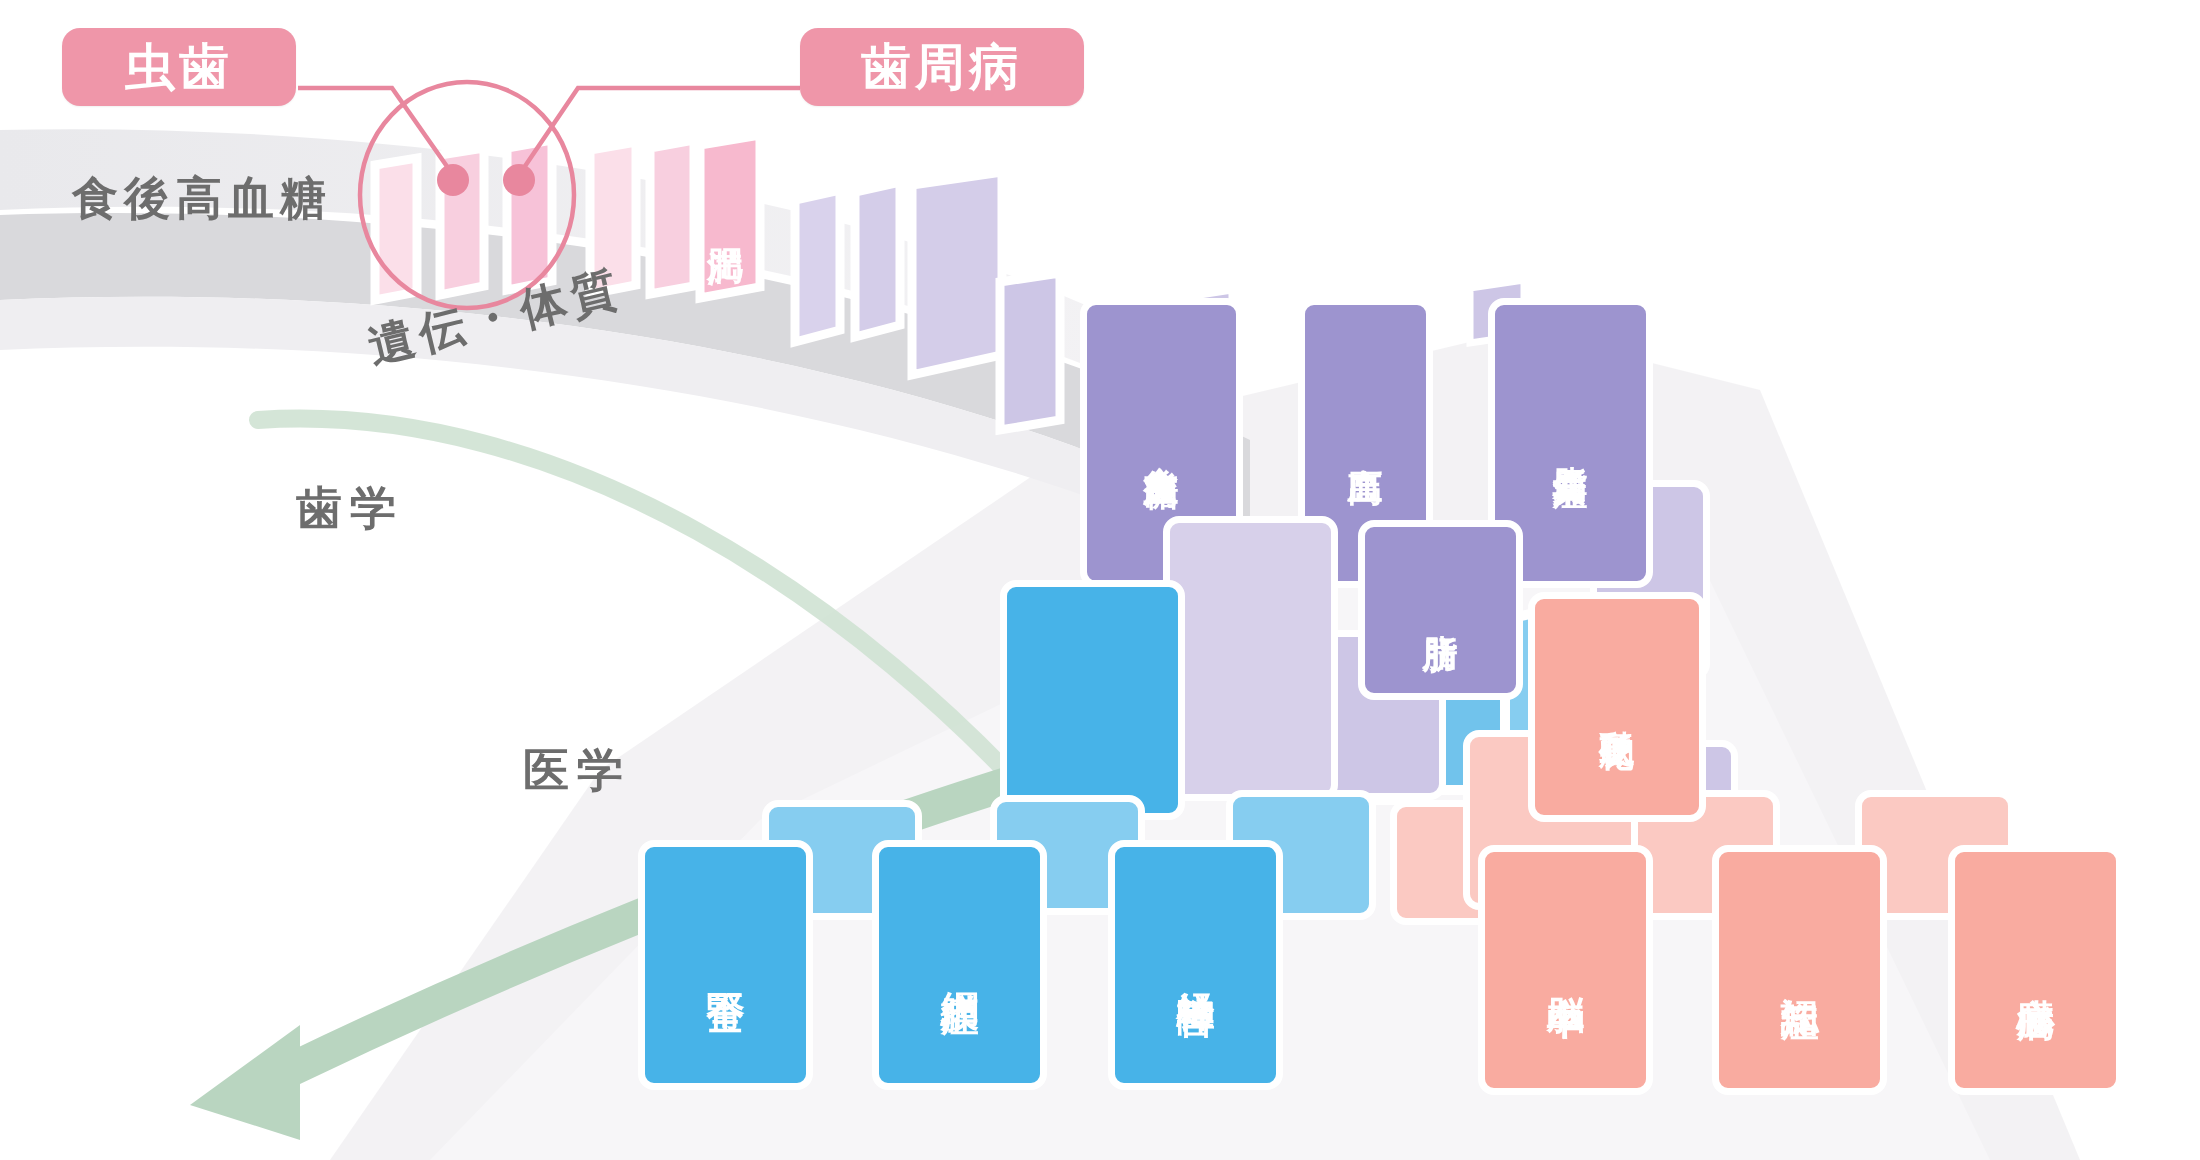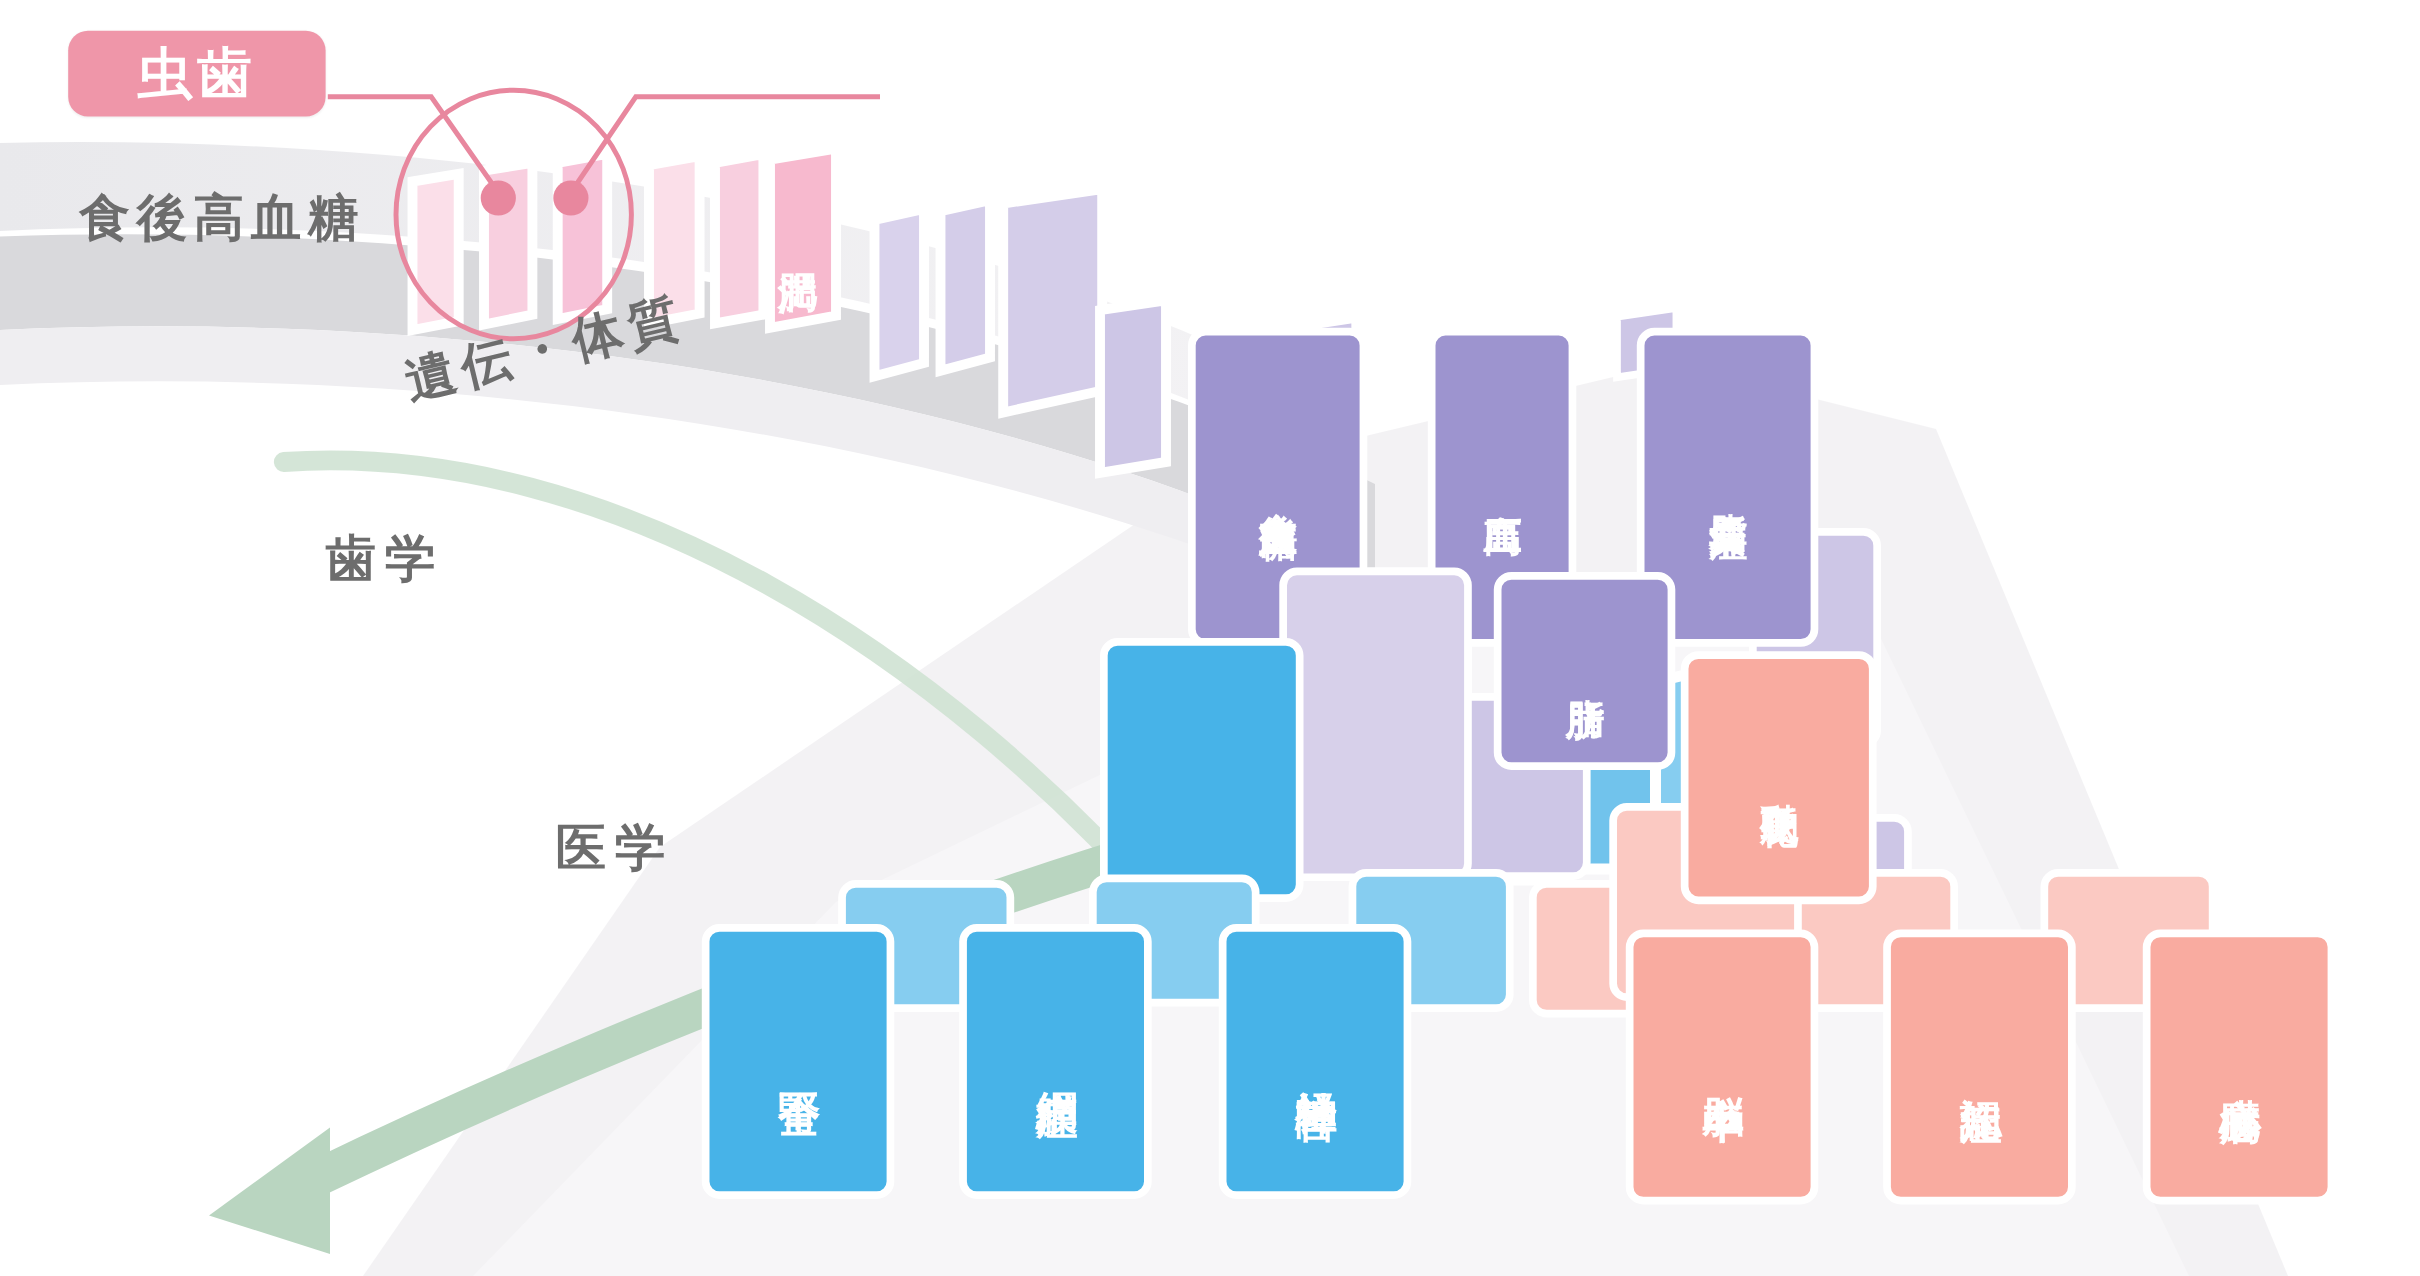--- a/index.html
+++ b/index.html
@@ -17,21 +17,21 @@
   }
   #badge-caries{left:62px;top:28px;width:234px;height:78px;font-size:50px;}
   #badge-perio {left:800px;top:28px;width:284px;height:78px;font-size:50px;}
 
   
   .band-label{position:absolute;color:#6d6d6d;font-weight:bold;white-space:nowrap;}
   #lbl-habit {left:72px; top:168px;font-size:46px;letter-spacing:6px;}
   #lbl-gene  {left:362px;top:318px;font-size:46px;letter-spacing:6px;
               transform:rotate(-13.5deg);transform-origin:left top;}
   #lbl-dent  {left:296px;top:478px;font-size:46px;letter-spacing:8px;text-align:center;}
-  #lbl-med   {left:505px;top:740px;font-size:46px;letter-spacing:8px;}
+  #lbl-med   {left:523px;top:740px;font-size:46px;letter-spacing:8px;}
 
   
   .card{
     position:absolute;border-radius:16px;
     border:7px solid #ffffff;
     box-sizing:border-box;
     display:flex;align-items:center;justify-content:center;
   }
   .card .vtext{
     writing-mode:vertical-rl;text-orientation:upright;
@@ -164,19 +164,22 @@
     <ellipse cx="467" cy="195" rx="107" ry="113" fill="none" stroke="#e8879e" stroke-width="4.5"></ellipse>
     <path d="M 298,88 L 392,88 L 453,175" fill="none" stroke="#e8879e" stroke-width="4.5"></path>
     <path d="M 800,88 L 578,88 L 519,175" fill="none" stroke="#e8879e" stroke-width="4.5"></path>
     <circle cx="453" cy="180" r="16" fill="#e8879e"></circle>
     <circle cx="519" cy="180" r="16" fill="#e8879e"></circle>
   </svg>
 
   <div class="badge" id="badge-caries">
     <span>虫歯</span>
   </div>
+  <div class="badge" id="badge-perio">
+    <span>歯周病</span>
+  </div>
 
   <div class="band-label" id="lbl-habit">食後高血糖</div>
   <div class="band-label" id="lbl-gene">遺伝・体質</div>
   <div class="band-label" id="lbl-dent">歯学</div>
   <div class="band-label" id="lbl-med">医学</div>
 
 </div>
 
 </body></html>

